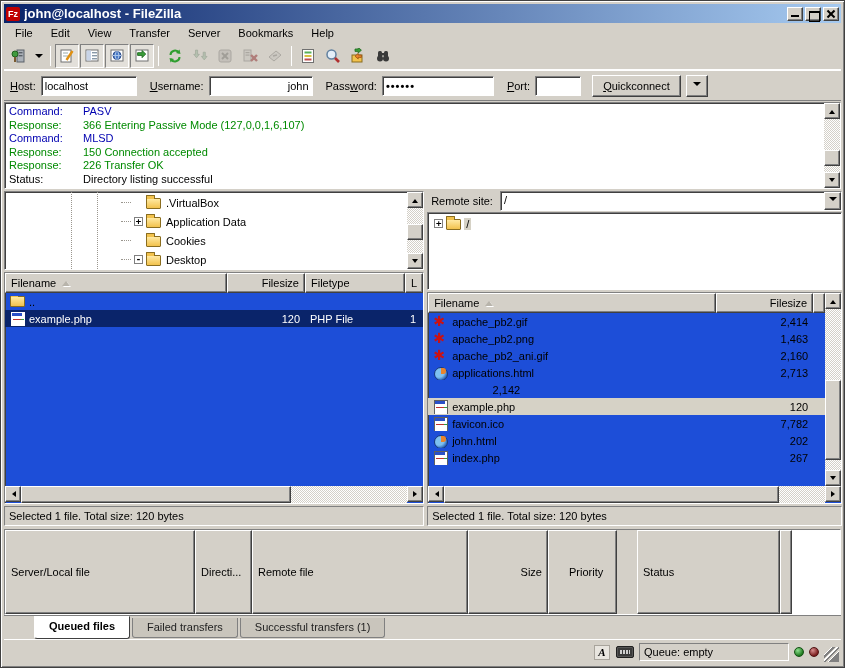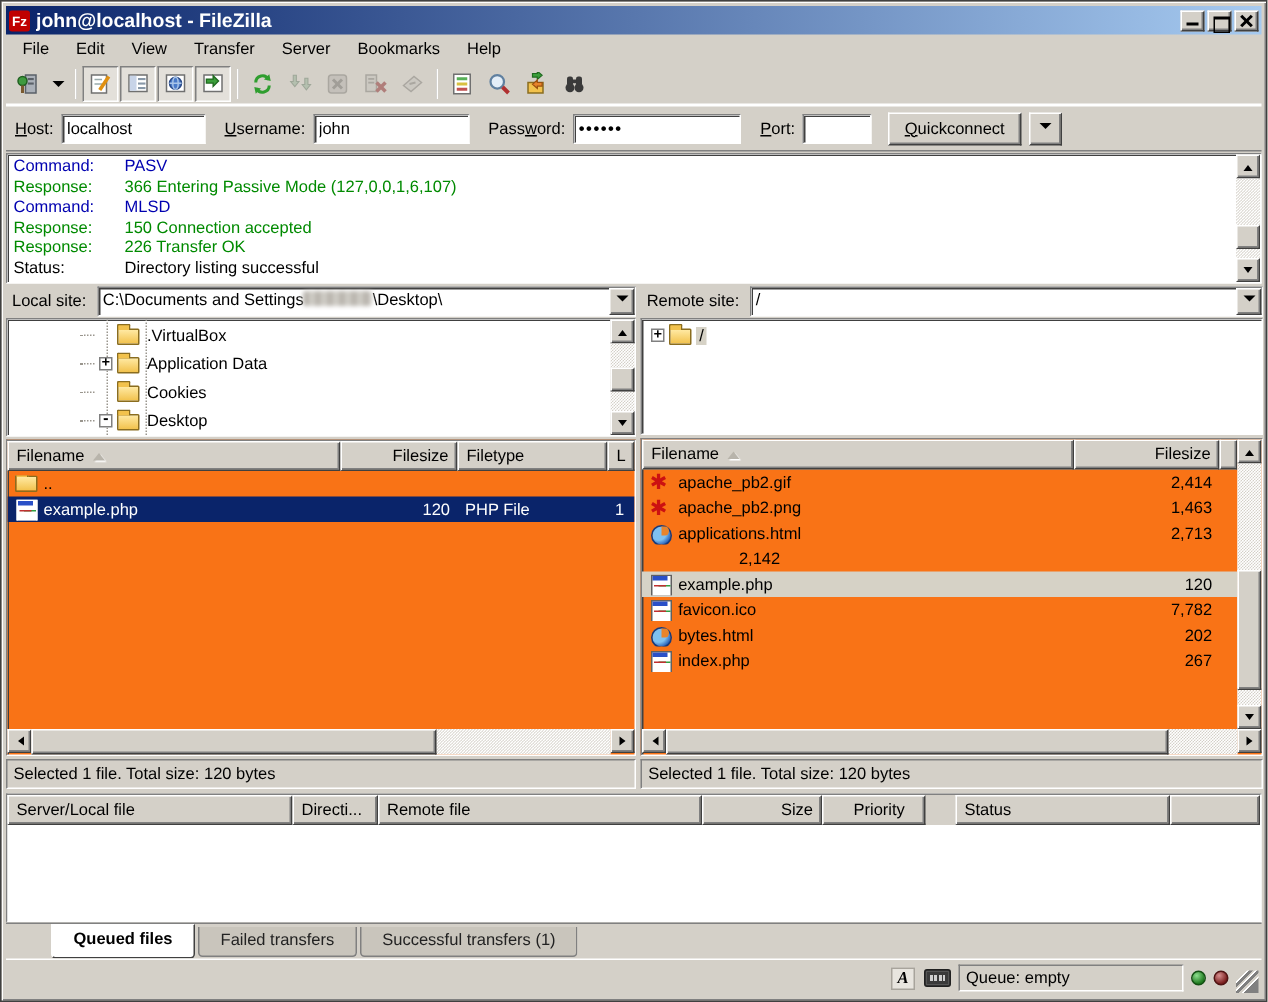--- a/index.html
+++ b/index.html
@@ -43,21 +43,21 @@
   .tb { width:24px; height:24px; display:flex; align-items:center; justify-content:center; border:1px solid transparent; background:transparent; }
   .tb.checked { border-color:#808080 #fff #fff #808080; background:#e3e0da; }
   .tb.dd { width:14px; }
   .tb svg { display:block; }
   .tb.disabled { opacity:.55; filter:grayscale(.4); }
   .caret { width:0; height:0; border:4px solid transparent; border-top:4px solid #000; margin-top:4px; }
   
   .quickbar { flex:0 0 31px; display:flex; align-items:center; gap:5px; padding:0 6px; border-top:1px solid #fff; border-bottom:1px solid #808080; }
   .quickbar label u { text-decoration:underline; }
   .qinput { height:20px; background:#fff; border:1px solid; border-color:#808080 #fff #fff #808080; box-shadow:inset 1px 1px 0 #404040; padding:2px 3px; font:11px "Liberation Sans",sans-serif; }
-  .w-host{width:96px;} .w-user{width:104px;} .w-pass{width:112px; letter-spacing:1px; font-weight:bold;} .w-port{width:46px;}
+  .w-host{width:96px;} .w-user{width:104px;text-align:right;} .w-pass{width:112px; letter-spacing:1px; font-weight:bold;} .w-port{width:46px;}
   .qbtn { height:22px; padding:0 10px; background:#d4d0c8; border:1px solid; border-color:#fff #404040 #404040 #fff; box-shadow:inset -1px -1px 0 #808080; font:11px "Liberation Sans",sans-serif; }
   .qbtn u{text-decoration:underline;}
   .qdd { width:17px; height:22px; display:flex;align-items:center;justify-content:center; }
   
   .log { flex:0 0 86px; background:#fff; display:flex; margin-top:1px; }
   .log-lines { flex:1; padding:2px 4px; overflow:hidden; line-height:13.5px; }
   .log-line { white-space:nowrap; }
   .log-label { display:inline-block; width:74px; }
   .t-command { color:var(--command,#0000b0); }
   .t-response { color:var(--response,#008a00); }
@@ -84,31 +84,31 @@
   .sitelabel { padding:2px 4px; }
   .combo { flex:1; height:20px; display:flex; background:#fff; border:1px solid; border-color:#808080 #fff #fff #808080; box-shadow:inset 1px 1px 0 #404040; }
   .combo-text { flex:1; padding:2px 3px; white-space:nowrap; overflow:hidden; }
   .combo-btn { width:17px; background:#d4d0c8; border:1px solid; border-color:#fff #404040 #404040 #fff; box-shadow:inset -1px -1px 0 #808080; display:flex;align-items:center;justify-content:center; }
   .redact { display:inline-block; width:46px; height:10px; vertical-align:-1px; background:repeating-linear-gradient(90deg,#b9b5ae 0 4px,#cfccc5 4px 8px); filter:blur(1.5px); border-radius:2px; }
   .treepane { flex:0 0 78px; background:#fff; display:flex; }
   .tree { flex:1; position:relative; overflow:hidden; padding-top:1px; }
   .tree.indented::before, .tree.indented::after { content:""; position:absolute; top:0; bottom:0; width:0; border-left:1px dotted #9a968e; }
   .tree.indented::before { left:66px; } .tree.indented::after { left:92px; }
   .tree-row { height:19px; display:flex; align-items:center; gap:3px; position:relative; }
-  .tree.indented .tree-row { padding-left:48px; }
+  .tree.indented .tree-row { padding-left:116px; }
   .tree-row .connector { width:10px; border-top:1px dotted #9a968e; }
   .expander { width:9px; height:9px; flex:0 0 9px; background:#fff; border:1px solid #808080; font:bold 9px "DejaVu Sans Mono",monospace; line-height:7px; text-align:center; color:#000; }
   .expander:empty { visibility:hidden; }
   .tree-label { padding:0 2px; white-space:nowrap; }
   .tree-label.inactive-sel { background:var(--inactive-selection,#d6d2c6); }
   
   .folder { width:15px; height:11px; flex:0 0 15px; position:relative; background:linear-gradient(#ffe9a2,#f2c24d); border:1px solid #8a6d1f; border-radius:1px; margin-top:2px; }
   .folder::before { content:""; position:absolute; left:-1px; top:-4px; width:7px; height:3px; background:#f2c24d; border:1px solid #8a6d1f; border-bottom:none; border-radius:1px 1px 0 0; }
   
-  .listwrap { flex:1; display:flex; flex-direction:column; background:#f97316; }
+  .listwrap { flex:1; display:flex; flex-direction:column; background:#1d4ed8; }
   .list-header { flex:0 0 20px; display:flex; background:#d4d0c8; }
   .hcell { border:1px solid; border-color:#fff #404040 #404040 #fff; box-shadow:inset -1px -1px 0 #808080; padding:2px 5px; display:flex; align-items:center; gap:6px; overflow:hidden; white-space:nowrap; }
   .hcell.num { justify-content:flex-end; }
   .sortarrow { width:0;height:0;border:4px solid transparent;border-bottom:5px solid #b8b4ab; filter:drop-shadow(1px 1px 0 #fff); margin-top:-4px; }
   .list-body { flex:1; overflow:hidden; }
   .lrow { height:17px; display:flex; align-items:center; }
   .lcell { padding:0 5px; white-space:nowrap; overflow:hidden; display:flex; align-items:center; gap:4px; }
   .lcell.num { justify-content:flex-end; }
   .lrow.sel { background:var(--selection,#0a246a); color:#fff; }
   .lrow.sel-inactive { background:var(--inactive-selection,#d6d2c6); }
@@ -123,21 +123,21 @@
   .fi[data-icon="html"]::before { content:""; position:absolute; left:1px; top:1px; width:12px; height:12px; border-radius:50%; background:radial-gradient(circle at 35% 35%, #7ec0f0 0 45%, #2a62b8 75%); border:1px solid #1a3a78; }
   .fi[data-icon="html"]::after { content:""; position:absolute; left:8px; top:2px; width:5px; height:6px; border-radius:0 50% 50% 0; background:#e8842c; }
   .fi[data-icon="css"]::before { content:""; position:absolute; left:2px; top:0; width:10px; height:13px; background:#fff; border:1px solid #808080; }
   .fi[data-icon="css"]::after { content:""; position:absolute; left:3px; top:7px; width:6px; height:5px; background:#f0c030; border:1px solid #a88010; }
   .fi[data-icon="php"]::before, .fi[data-icon="ico"]::before { content:""; position:absolute; left:1px; top:0; width:12px; height:13px; background:#fff; border:1px solid #606060; }
   .fi[data-icon="php"]::after, .fi[data-icon="ico"]::after { content:""; position:absolute; left:2px; top:1px; width:10px; height:3px; background:#2a50c8; box-shadow:0 5px 0 -1px #c03030, 3px 5px 0 -1px #30a040; }
   .lrow.sel .fi[data-icon="php"]::before { border-color:#fff; }
   
   .pane-status { flex:0 0 20px; display:flex; align-items:center; padding:2px 4px; border:1px solid; border-color:#808080 #fff #fff #808080; margin-top:2px; background:var(--chrome,#d4d0c8); }
   
-  .queue { flex:1; display:flex; flex-direction:column; margin-top:3px; background:#fff; }
+  .queue { flex:1; display:flex; flex-direction:row; margin-top:3px; background:#fff; }
   .queue-header { flex:0 0 20px; display:flex; background:#d4d0c8; }
   .qc1{flex:0 0 190px;} .qc2{flex:0 0 57px;} .qc3{flex:0 0 216px;} .qc4{flex:0 0 80px;} .qc5{flex:0 0 69px;padding-left:20px;} .qc6{flex:0 0 143px;margin-left:20px;} .qc7{flex:1;}
   .queue-body { flex:1; background:#fff; }
   
   .tabsrow { flex:0 0 24px; display:flex; align-items:flex-start; padding-left:30px; gap:2px; background:var(--chrome,#d4d0c8); border-top:1px solid #808080; padding-top:2px; }
   .tab { height:20px; padding:3px 14px 0; background:#c9c5bc; border:1px solid #808080; border-top:none; border-radius:0 0 3px 3px; color:#222; }
   .tab.active { background:#fff; font-weight:bold; border-color:#fff #404040 #404040 #fff; border-top:1px solid #fff; margin-top:-2px; height:23px; color:#000; }
   
   .statusbar { flex:0 0 25px; display:flex; align-items:center; justify-content:flex-end; gap:5px; border-top:1px solid #fff; padding:2px 2px 2px 6px; }
   .sb-ind { width:18px; height:16px; display:flex; align-items:center; justify-content:center; }
@@ -358,29 +358,20 @@
         </span>
       <span class="sb-btn">
           <span class="arr arr-down"></span>
         </span>
     </div>
   </div>
 
   <div class="panes">
 
     <div class="pane pane-left">
-      <div class="siterow">
-        <span class="sitelabel">Local site:</span>
-        <span class="combo">
-          <span class="combo-text"><span>C:\Documents and Settings</span><span class="redact"></span><span>\Desktop\</span></span>
-          <span class="combo-btn">
-              <span class="caret" style="margin-top:0;"></span>
-            </span>
-        </span>
-      </div>
       <div class="treepane sunkenwhite">
         <div class="tree indented">
           <div class="tree-row">
               <span class="connector"></span>
               <span class="expander"></span>
               <span class="folder"></span>
               <span class="tree-label">.VirtualBox</span>
             </div>
           <div class="tree-row">
               <span class="connector"></span>
@@ -508,20 +499,27 @@
                 </div>
               <div class="lrow">
                   <span class="lcell rc-name">
                     <span class="fi" data-icon="image"></span>
                     <span>apache_pb2.png</span>
                   </span>
                   <span class="lcell rc-size num">1,463</span>
                 </div>
               <div class="lrow">
                   <span class="lcell rc-name">
+                    <span class="fi" data-icon="image"></span>
+                    <span>apache_pb2_ani.gif</span>
+                  </span>
+                  <span class="lcell rc-size num">2,160</span>
+                </div>
+              <div class="lrow">
+                  <span class="lcell rc-name">
                     <span class="fi" data-icon="html"></span>
                     <span>applications.html</span>
                   </span>
                   <span class="lcell rc-size num">2,713</span>
                 </div>
               <div class="lrow">
                   <span class="lcell rc-size num">2,142</span>
                 </div>
               <div class="lrow sel-inactive">
                   <span class="lcell rc-name">
@@ -533,21 +531,21 @@
               <div class="lrow">
                   <span class="lcell rc-name">
                     <span class="fi" data-icon="ico"></span>
                     <span>favicon.ico</span>
                   </span>
                   <span class="lcell rc-size num">7,782</span>
                 </div>
               <div class="lrow">
                   <span class="lcell rc-name">
                     <span class="fi" data-icon="html"></span>
-                    <span>bytes.html</span>
+                    <span>john.html</span>
                   </span>
                   <span class="lcell rc-size num">202</span>
                 </div>
               <div class="lrow">
                   <span class="lcell rc-name">
                     <span class="fi" data-icon="php"></span>
                     <span>index.php</span>
                   </span>
                   <span class="lcell rc-size num">267</span>
                 </div>

